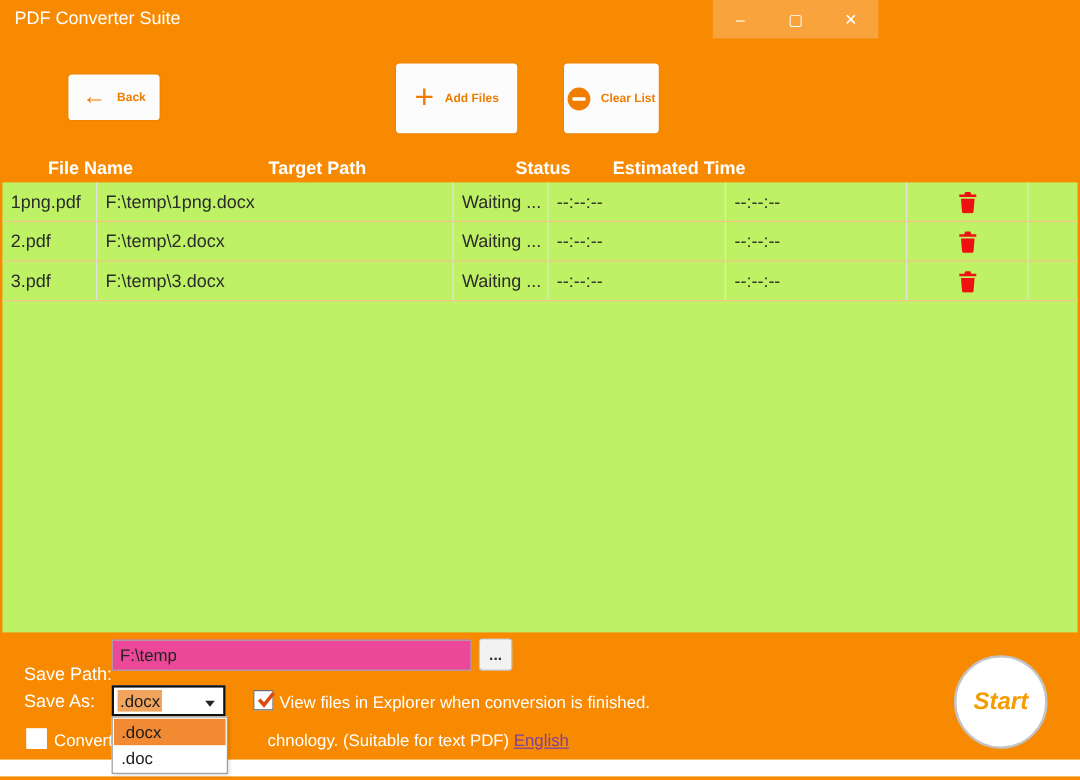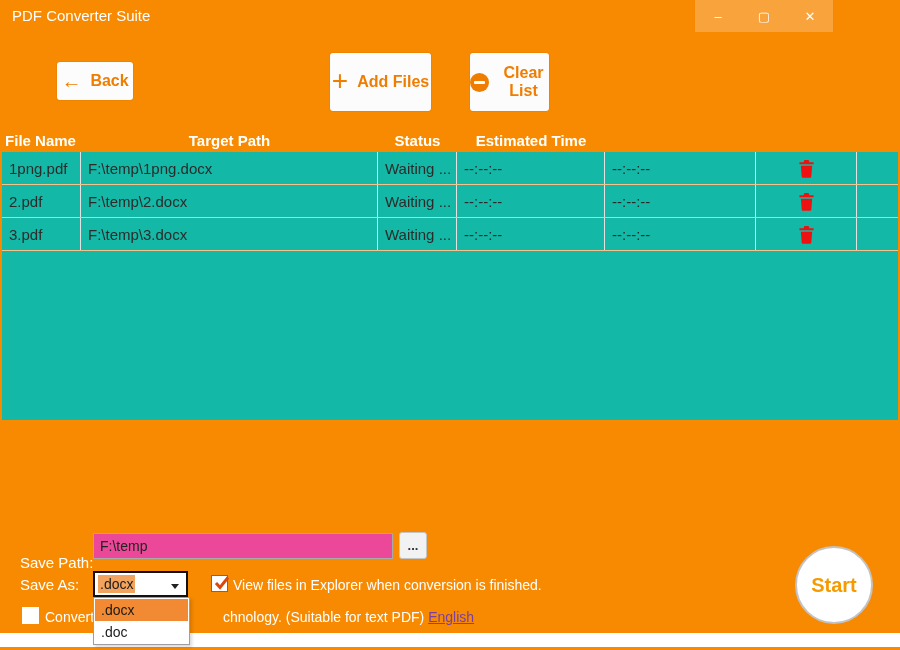--- a/index.html
+++ b/index.html
@@ -4,38 +4,38 @@
 <style>
   * { margin:0; padding:0; box-sizing:border-box; }
   html,body { width:900px; height:650px; overflow:hidden; }
   body {
     font-family:"Liberation Sans", sans-serif;
     background:#f88a01;
     position:relative;
     color:#fff;
   }
   
-  .titlebar { position:absolute; top:0; left:0; width:833px; height:32px; }
+  .titlebar { position:absolute; top:0; left:0; width:732px; height:32px; }
   .window-title { position:absolute; left:12px; top:7px; font-size:15px; color:#fff; }
   .win-controls { position:absolute; right:0; top:0; width:138px; height:32px; background:#f8a33c; display:flex; }
   .win-btn { flex:1; display:flex; align-items:center; justify-content:center; color:#fff; font-size:13px; cursor:default; font-weight:300; }
   
   .btn { position:absolute; background:#fcfcfc; border-radius:3px; display:flex; align-items:center; justify-content:center; gap:9px; color:#ef7d00; box-shadow:0 0 0 1px rgba(0,0,0,0.04); cursor:default; }
-  .btn .lbl { font-size:16px; font-weight:700;text-align:center; }
+  .btn .lbl { font-size:10px; font-weight:700; }
   .btn-back { left:57px; top:62px; width:76px; height:38px; }
   .back-arrow { font-size:20px; line-height:1; font-weight:400; }
   .btn-add { left:330px; top:53px; width:101px; height:58px; }
   .plus-ic { font-size:28px; font-weight:200; line-height:1; margin-top:-3px; }
   .btn-clear { left:470px; top:53px; width:79px; height:58px; }
   .minus-circle { width:19px; height:19px; border-radius:50%; background:#ef7d00; position:relative; flex:0 0 auto; }
   .minus-circle::after { content:""; position:absolute; left:4px; top:8px; width:11px; height:3px; background:#fff; border-radius:1px; }
   
-  .thead { position:absolute; left:0; top:129px; width:900px; height:23px; display:grid; grid-template-columns:81px 297px 79px 148px 151px 101px 1fr; align-items:center; }
+  .thead { position:absolute; left:0; top:129px; width:900px; height:23px; display:grid; grid-template-columns:81px 297px 79px 148px 151px 101px 1fr; align-items:center;padding-left:35px; }
   .thead span { text-align:center; font-size:15px; font-weight:700; color:#fff; white-space:nowrap; }
-  .list-panel { position:absolute; left:2px; top:152px; width:896px; height:268px; background:#14b8a6; }
+  .list-panel { position:absolute; left:2px; top:152px; width:896px; height:375px; background:#bef264; }
   .trow { display:grid; grid-template-columns:79px 297px 79px 148px 151px 101px 1fr; height:33px; border-bottom:1px solid #f6c28b; color:#2b2b2b; font-size:15px; }
   .trow > div { display:flex; align-items:center; border-right:1px solid #e2e2e2; padding-left:7px; white-space:nowrap; overflow:hidden; }
   .trow > div:last-child { border-right:none; }
   .trow .del { justify-content:center; padding-left:0; }
   .del-btn { width:26px; height:24px; display:flex; align-items:center; justify-content:center; background:transparent; border:none; cursor:default; }
   
   .flabel { position:absolute; font-size:15px; color:#fff; }
   .save-path-input { position:absolute; left:93px; top:533px; width:300px; height:26px; border:1px solid #a9a9a9; font-size:14px; padding:0 6px; color:#222; background:#ec4899; font-family:"Liberation Sans",sans-serif; outline:none; }
   .browse-btn { position:absolute; left:399px; top:532px; width:28px; height:27px; background:#f2f2f2; border:1px solid #c5c5c5; border-radius:3px; color:#333; font-size:13px; font-weight:700; display:flex; align-items:center; justify-content:center; cursor:default; }
   .combo { position:absolute; left:93px; top:571px; width:95px; height:26px; background:#fff; border:2px solid #111; display:flex; align-items:center; cursor:default; }
@@ -49,21 +49,21 @@
   .lbl-ocr-left { left:45px; top:609px; font-size:14px; }
   .lbl-ocr-right { left:191px; top:609px; font-size:14px; white-space:nowrap;padding-left:32px; }
   .link { color:#7a3fa2; text-decoration:underline; cursor:pointer; }
   
   .popup { position:absolute; left:93px; top:597px; width:97px; background:#fff; border:1px solid #9e9e9e; padding:1px; z-index:10; box-shadow:2px 2px 3px rgba(0,0,0,0.15); }
   .popup .opt { height:22px; line-height:22px; font-size:14px; color:#1a1a1a; padding-left:6px; cursor:default; }
   .popup .opt.sel { background:#f28a33; }
   
   .bottom-band { position:absolute; left:0; top:633px; width:900px; height:14px; background:#fff; z-index:1; }
   
-  .start-btn { position:absolute; left:795px; top:546px; width:78px; height:78px; border-radius:50%; background:#fff; border:2px solid #c3c3c3; display:flex; align-items:center; justify-content:center; color:#f59b00; font-size:20px; font-weight:700; cursor:default; z-index:2; }
+  .start-btn { position:absolute; left:795px; top:546px; width:78px; height:78px; border-radius:50%; background:#fff; border:2px solid #c3c3c3; display:flex; align-items:center; justify-content:center; color:#f59b00; font-size:20px; font-weight:700; cursor:default; z-index:2;font-style:italic; }
 </style>
 </head>
 <body>
 
 <div class="titlebar">
   <span class="window-title">PDF Converter Suite</span>
   <div class="win-controls">
     <span class="win-btn">–</span>
     <span class="win-btn">▢</span>
     <span class="win-btn">✕</span>

